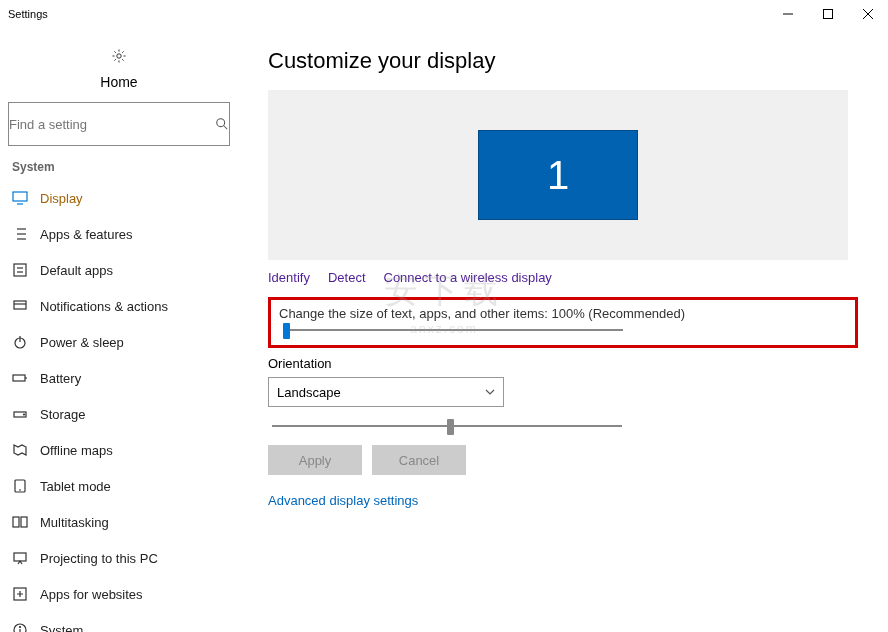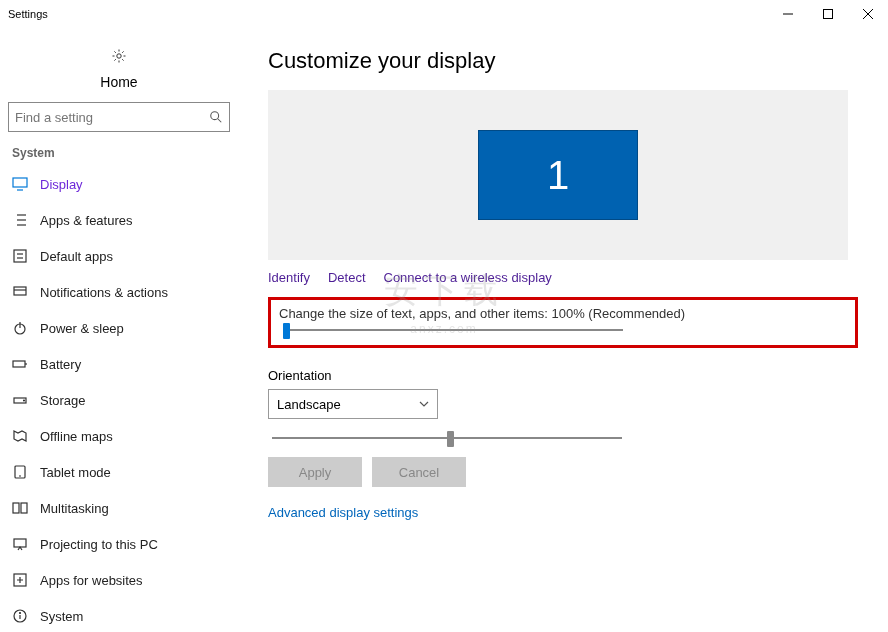--- a/index.html
+++ b/index.html
@@ -9,45 +9,45 @@
 .titlebar-text { flex: 1; }
 .win-controls { display: flex; }
 .win-btn { width: 40px; height: 28px; display: flex; align-items: center; justify-content: center; }
 .win-btn svg { width: 10px; height: 10px; }
 
 .content { display: flex; height: calc(100% - 28px); }
 
 .sidebar { width: 245px; padding: 12px 4px 0 4px; }
 .home-row { display: flex; align-items: center; padding: 8px 6px 12px 6px; gap: 10px; font-size: 14px; flex-direction: column; }
 .home-row .icon { width: 16px; height: 16px; }
-.search-box { display: flex; align-items: center; border: 1px solid #888; height: 30px; padding: 0 6px; margin: 0 4px 14px 4px; }
+.search-box { display: flex; align-items: center; border: 1px solid #888; height: 44px; padding: 0 0; margin: 0 4px 14px 4px; }
 .search-box input { flex: 1; border: none; outline: none; font-size: 13px; background: transparent; }
 .search-icon { width: 14px; height: 14px; color: #555; }
 .category-label { font-size: 12px; color: #666; padding: 0 8px 6px 8px; font-weight: bold; }
 .nav-item { display: flex; align-items: center; gap: 12px; padding: 10px 8px; font-size: 13px; color: #222; cursor: pointer; }
-.nav-item.active { color: #6d28d9; }
+.nav-item.active { color: #a16207; }
 .nav-item .icon { width: 16px; height: 16px; display: flex; align-items: center; justify-content: center; }
 .nav-item .icon svg { width: 16px; height: 16px; }
 
 .main { flex: 1; padding: 20px 30px 0 30px; }
 .page-title { font-size: 22px; font-weight: 400; margin-bottom: 16px; }
 
 .display-preview { background: #f0f0f0; height: 170px; display: flex; align-items: center; justify-content: center; margin-bottom: 10px; width: 580px; }
 .monitor { background: #0062b1; color: #fff; width: 160px; height: 90px; display: flex; align-items: center; justify-content: center; font-size: 40px; font-weight: 300; border: 1px solid #004a86; }
 
 .link-row { display: flex; gap: 18px; font-size: 13px; margin-bottom: 12px; }
 .link-row span { color: #4c1d95; cursor: pointer; }
 
-.highlight-box { border: 3px solid #d00000; padding: 6px 8px 10px 8px; width: 590px; margin-bottom: 20px; }
+.highlight-box { border: 3px solid #d00000; padding: 6px 8px 10px 8px; width: 590px; margin-bottom: 8px; }
 .field-label { font-size: 13px; color: #333; margin-bottom: 6px; }
 .slider-track { height: 2px; background: #888; position: relative; width: 340px; margin: 8px 0 4px 4px; }
 .slider-thumb { position: absolute; left: 0; top: -6px; width: 7px; height: 16px; background: #0078d7; border-radius: 1px; }
 
 .section-label { font-size: 13px; margin: 6px 0 6px 0; }
-.dropdown { display: flex; align-items: center; justify-content: space-between; border: 1px solid #999; width: 170px; height: 30px; padding: 0 8px; font-size: 13px; margin-bottom: 16px; cursor: pointer; }
+.dropdown { display: flex; align-items: center; justify-content: space-between; border: 1px solid #999; width: 236px; height: 30px; padding: 0 8px; font-size: 13px; margin-bottom: 16px; cursor: pointer; }
 .chevron { width: 10px; height: 10px; }
 
 .brightness-track { height: 2px; background: #888; position: relative; width: 350px; margin: 18px 0 18px 4px; }
 .brightness-thumb { position: absolute; left: 50%; top: -6px; width: 7px; height: 16px; background: #888; border-radius: 1px; }
 
 .btn-row { display: flex; gap: 10px; margin-bottom: 18px; }
 .btn { background: #ccc; border: none; color: #888; width: 94px; height: 30px; font-size: 13px; }
 
 .adv-link { color: #0066bb; font-size: 13px; cursor: pointer; }
 

